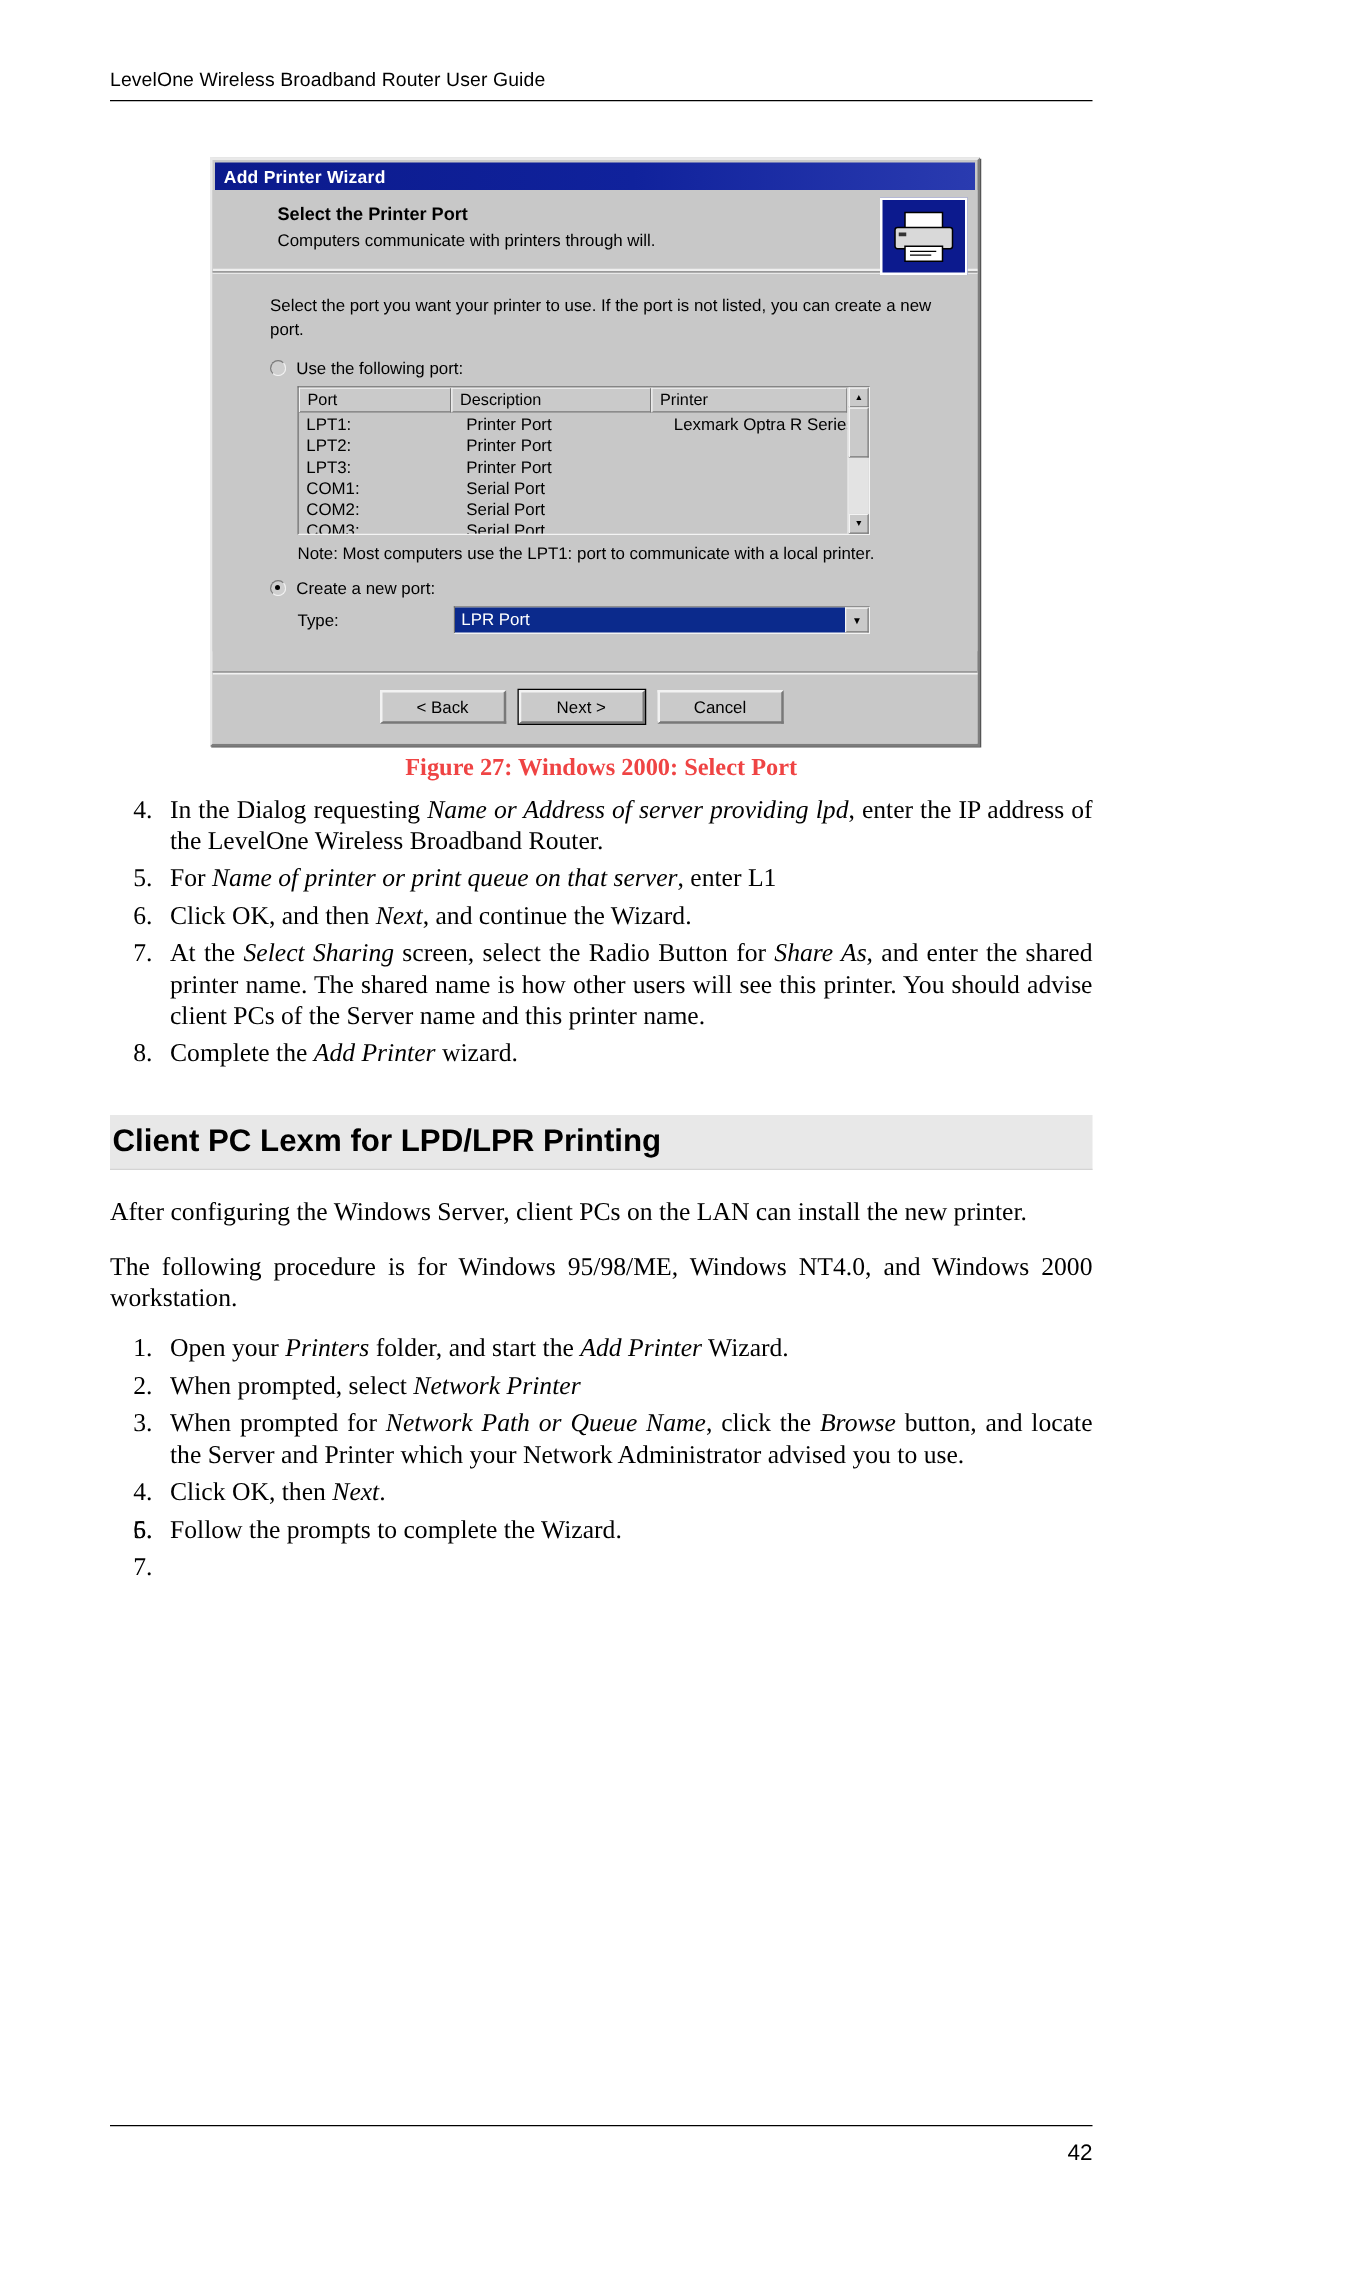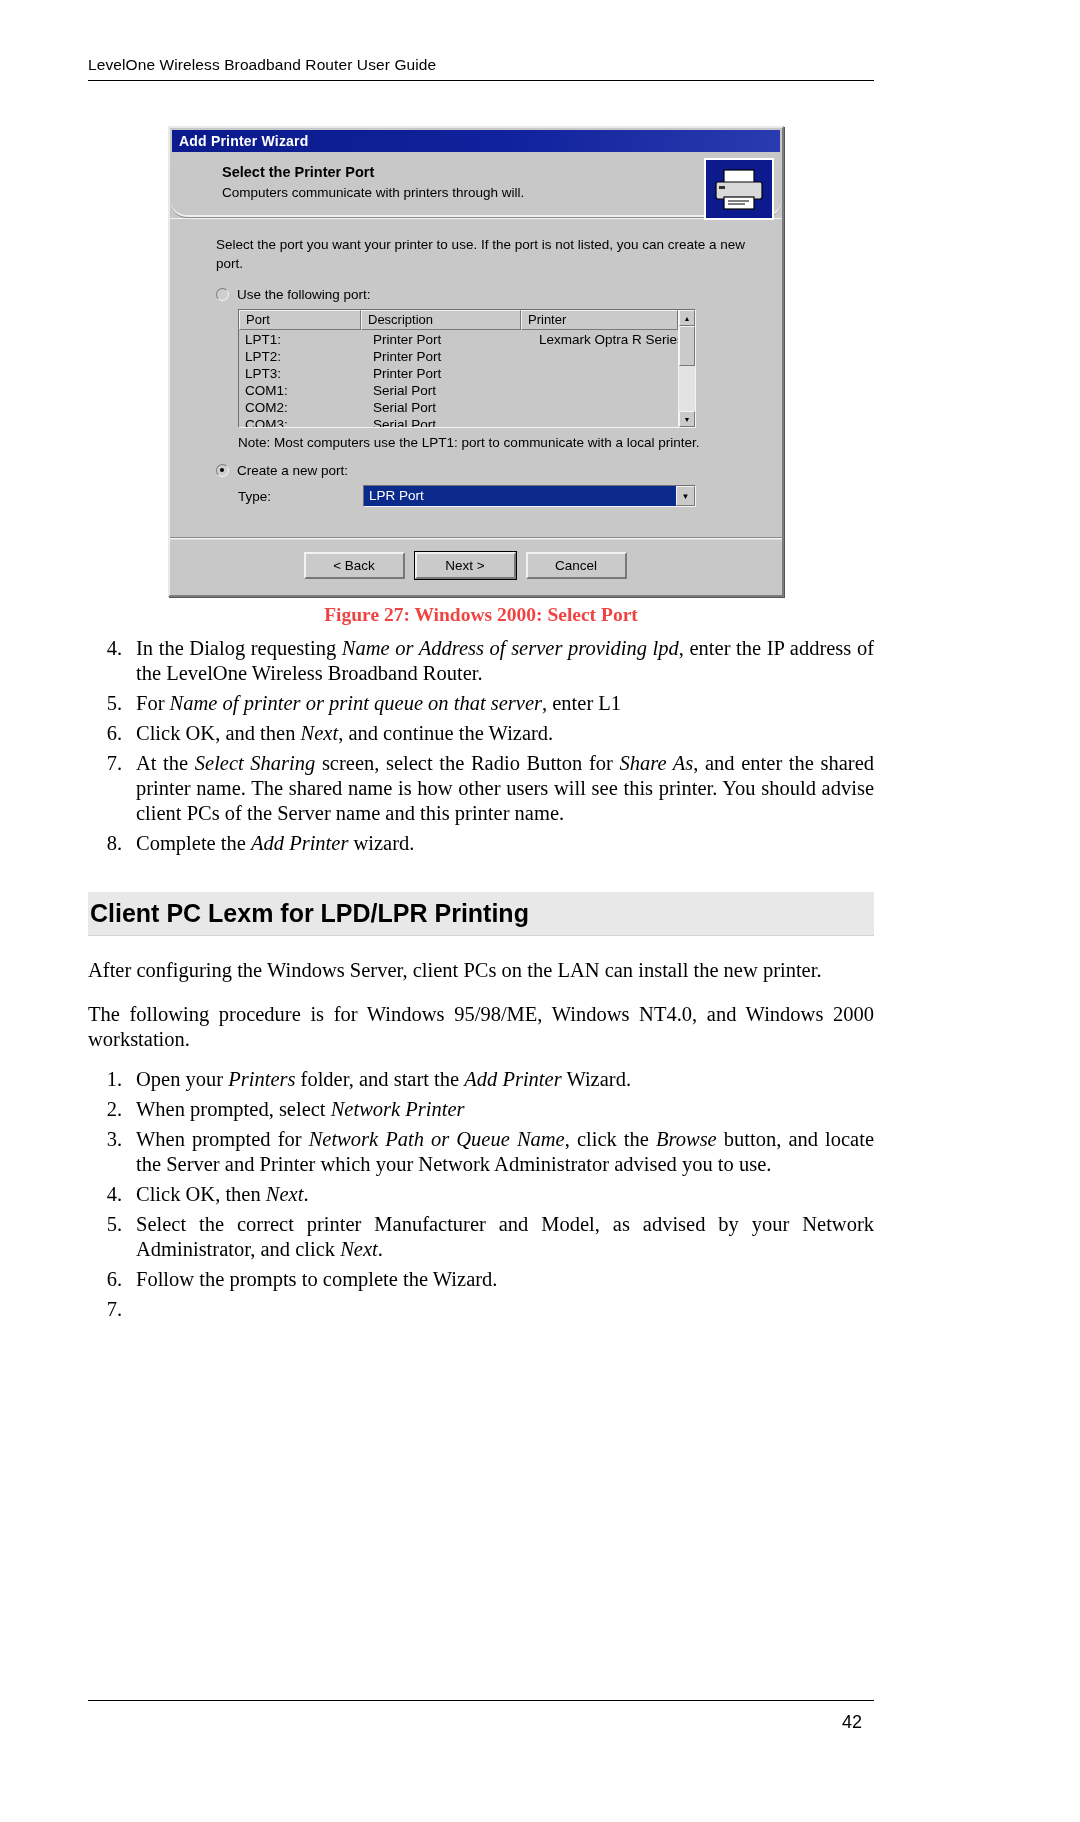--- a/index.html
+++ b/index.html
@@ -80,21 +80,20 @@
 
   
   .wiz-head {
     position: relative;
     background: #c8c8c8;
     padding: 12px 0 10px 52px;
     border-bottom: 1px solid #8a8a8a;
     box-shadow: inset 0 -2px 0 #efefef;
     min-height: 66px;
     box-sizing: border-box;
-    border-radius: 17px;
   }
   .wiz-head-title {
     font-size: 14.5px;
     font-weight: bold;
     color: #000;
     margin-bottom: 5px;
   }
   .wiz-head-sub {
     font-size: 13.5px;
     color: #000;
@@ -403,21 +402,21 @@
   
   .footer-rule {
     position: absolute;
     left: 88px;
     top: 1700px;
     width: 786px;
     border-bottom: 1.6px solid #000;
   }
   .page-number {
     position: absolute;
-    left: 76px;
+    left: 88px;
     top: 1712px;
     width: 786px;
     text-align: right;
     font-family: "Liberation Sans", sans-serif;
     font-size: 18px;
     color: #000;
   }
 </style>
 </head>
 <body>
@@ -580,21 +579,20 @@
       <li>
         <span class="num">3.</span>
         <span>When prompted for <i>Network Path or Queue Name</i>, click the <i>Browse</i> button, and locate the Server and Printer which your Network Administrator advised you to use.</span>
       </li>
       <li>
         <span class="num">4.</span>
         <span>Click OK, then <i>Next</i>.</span>
       </li>
       <li>
         <span class="num">5.</span>
-        <span>Select the correct printer Manufacturer and Model, as advised by your Network Administrator, and click <i>Next</i>.</span>
       </li>
       <li>
         <span class="num">6.</span>
         <span>Follow the prompts to complete the Wizard.</span>
       </li>
       <li>
         <span class="num">7.</span>
       </li>
     </ol>
 

